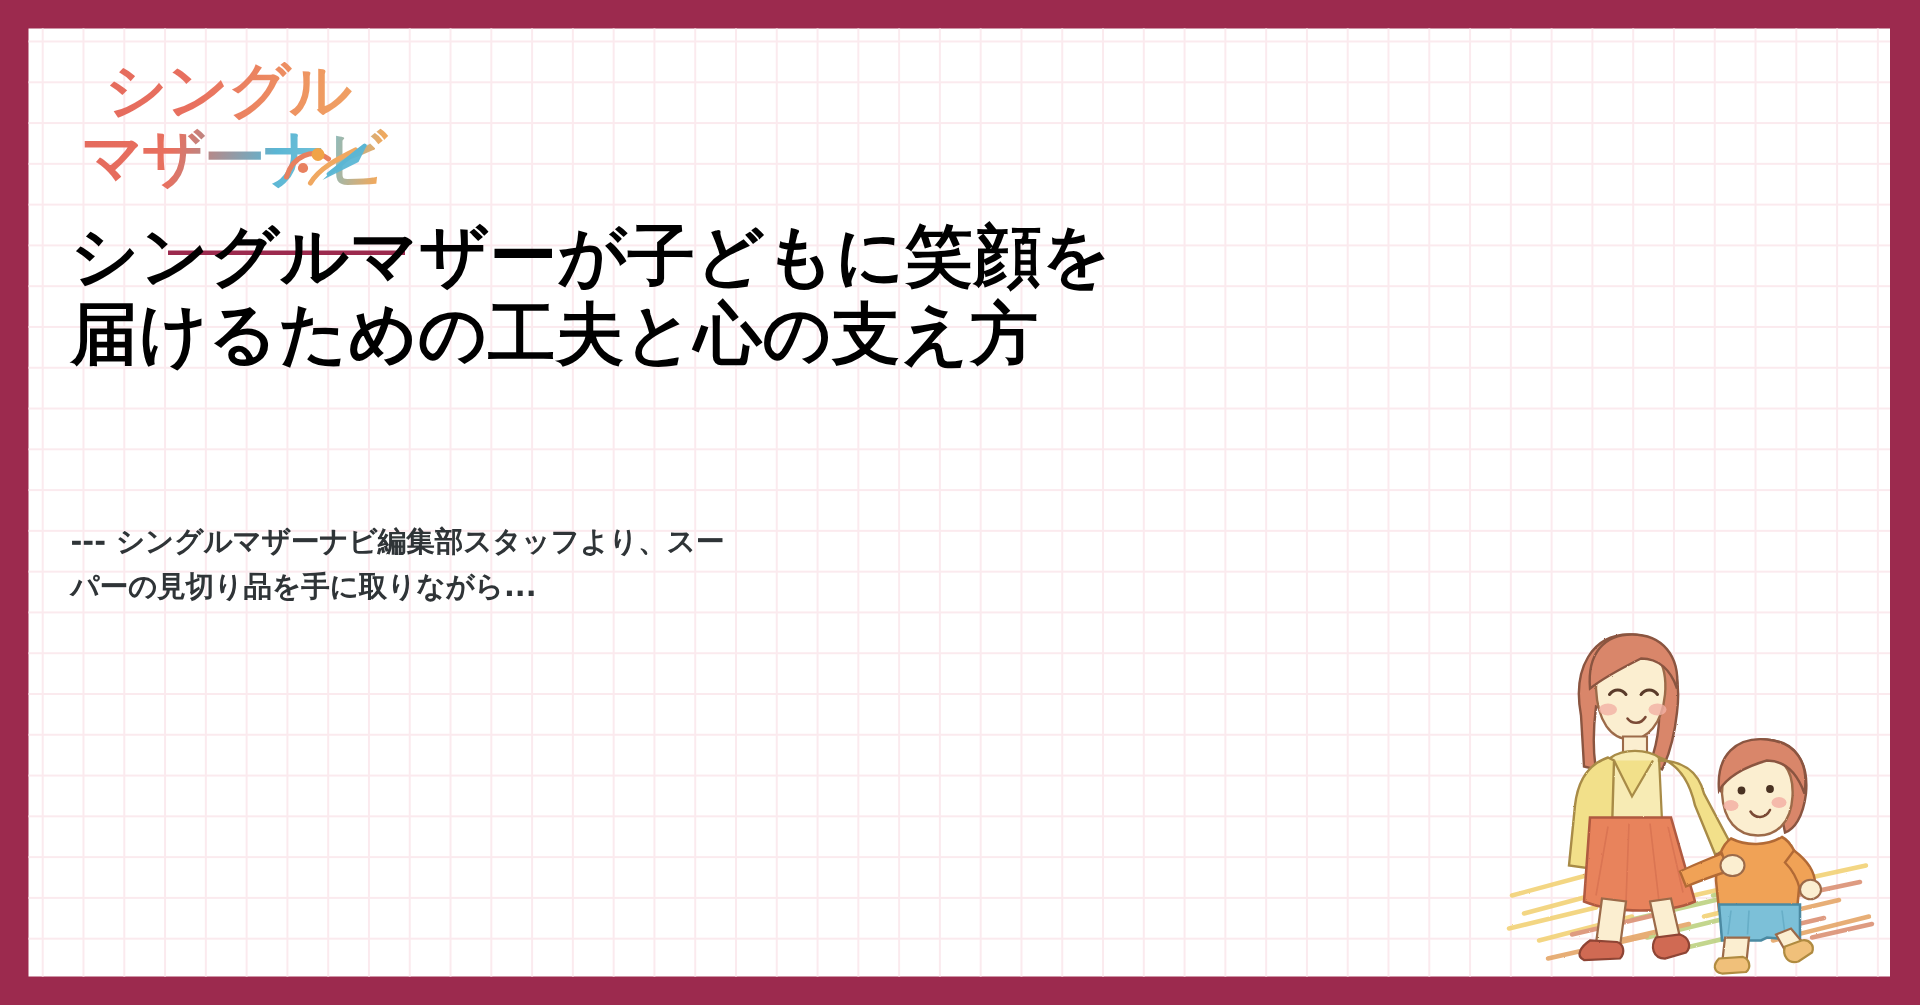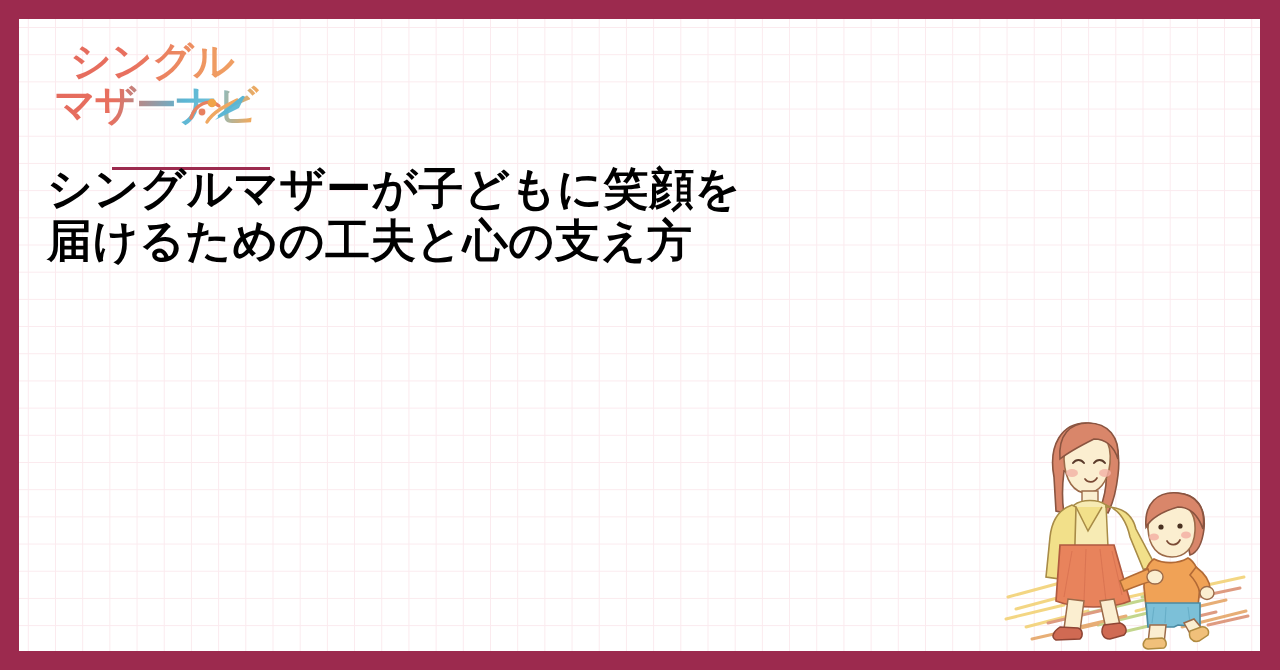--- a/index.html
+++ b/index.html
@@ -84,21 +84,21 @@
     top: 148px;
     width: 158px;
     height: 3px;
     background: #9c2a4e;
   }
 
   
   .headline {
     position: absolute;
     left: 28px;
-    top: 144px;
+    top: 126px;
     width: 830px;
     margin: 0;
     font-family: "DejaVu Sans", "Liberation Sans", sans-serif;
     font-weight: 700;
     font-size: 45px;
     line-height: 52px;
     letter-spacing: 0.5px;
     color: #000000;
     white-space: pre-line;
   }
@@ -145,20 +145,22 @@
       <path d="M34 24 C42 18, 50 11, 58 5" stroke="#5bb6d4" stroke-width="2.6" fill="none" stroke-linecap="round"></path>
       <circle cx="27" cy="11" r="4.3" fill="#f0a347"></circle>
       <circle cx="17" cy="20" r="3.4" fill="#e8805f"></circle>
     </svg>
 
     <div class="logo-rule"></div>
 
     <h1 class="headline">シングルマザーが子どもに笑顔を
 届けるための工夫と心の支え方</h1>
 
+    <p class="byline">--- シングルマザーナビ編集部スタッフより、スー
+パーの見切り品を手に取りながら...</p>
 
     <svg class="illustration" viewBox="0 0 250 250">
       <defs>
         <filter id="pencil" x="-20%" y="-20%" width="140%" height="140%">
           <feTurbulence type="fractalNoise" baseFrequency="0.9" numOctaves="3" result="n"></feTurbulence>
           <feDisplacementMap in="SourceGraphic" in2="n" scale="1.1"></feDisplacementMap>
         </filter>
       </defs>
 
       <g stroke-linecap="round" opacity="0.85" filter="url(#pencil)">

